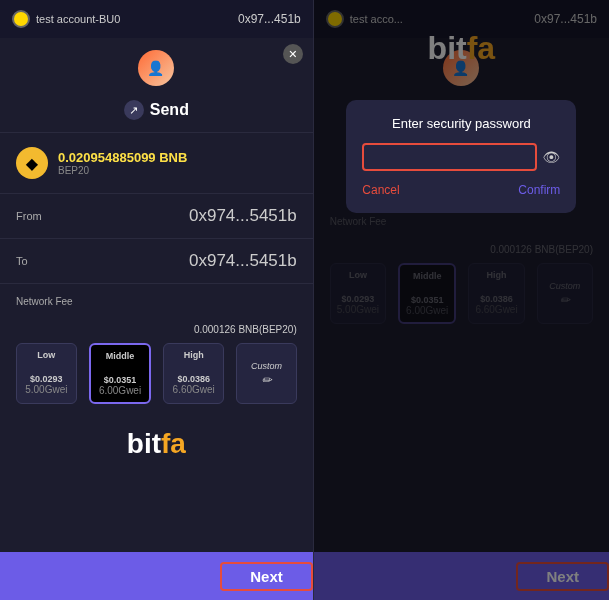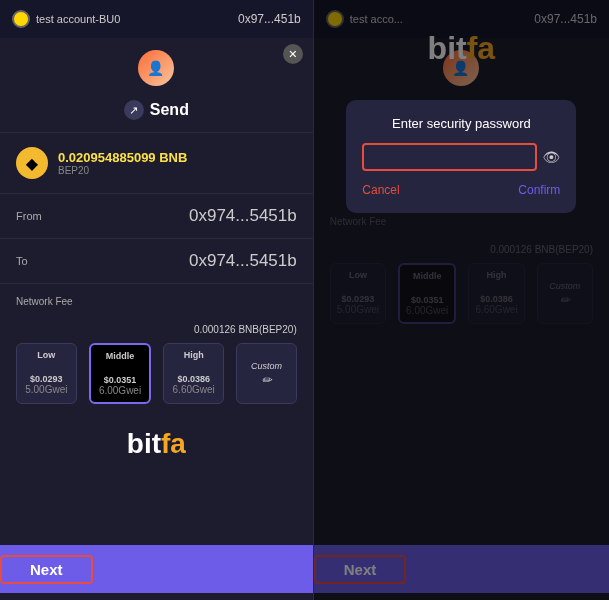--- a/index.html
+++ b/index.html
@@ -275,28 +275,28 @@
       color: #fff;
     }
 
     .bitfa-fa {
       color: #f5a623;
     }
 
     
     .bottom-bar {
       position: absolute;
-      bottom: 7px;
+      bottom: 0;
       left: 0;
       right: 0;
       height: 48px;
       background: #6c5ce7;
       display: flex;
       align-items: center;
-      justify-content: flex-start;
+      justify-content: flex-end;
     }
 
     .next-btn {
       border: 2px solid #e74c3c;
       background: transparent;
       color: #fff;
       font-size: 15px;
       font-weight: 600;
       padding: 4px 28px;
       border-radius: 4px;

